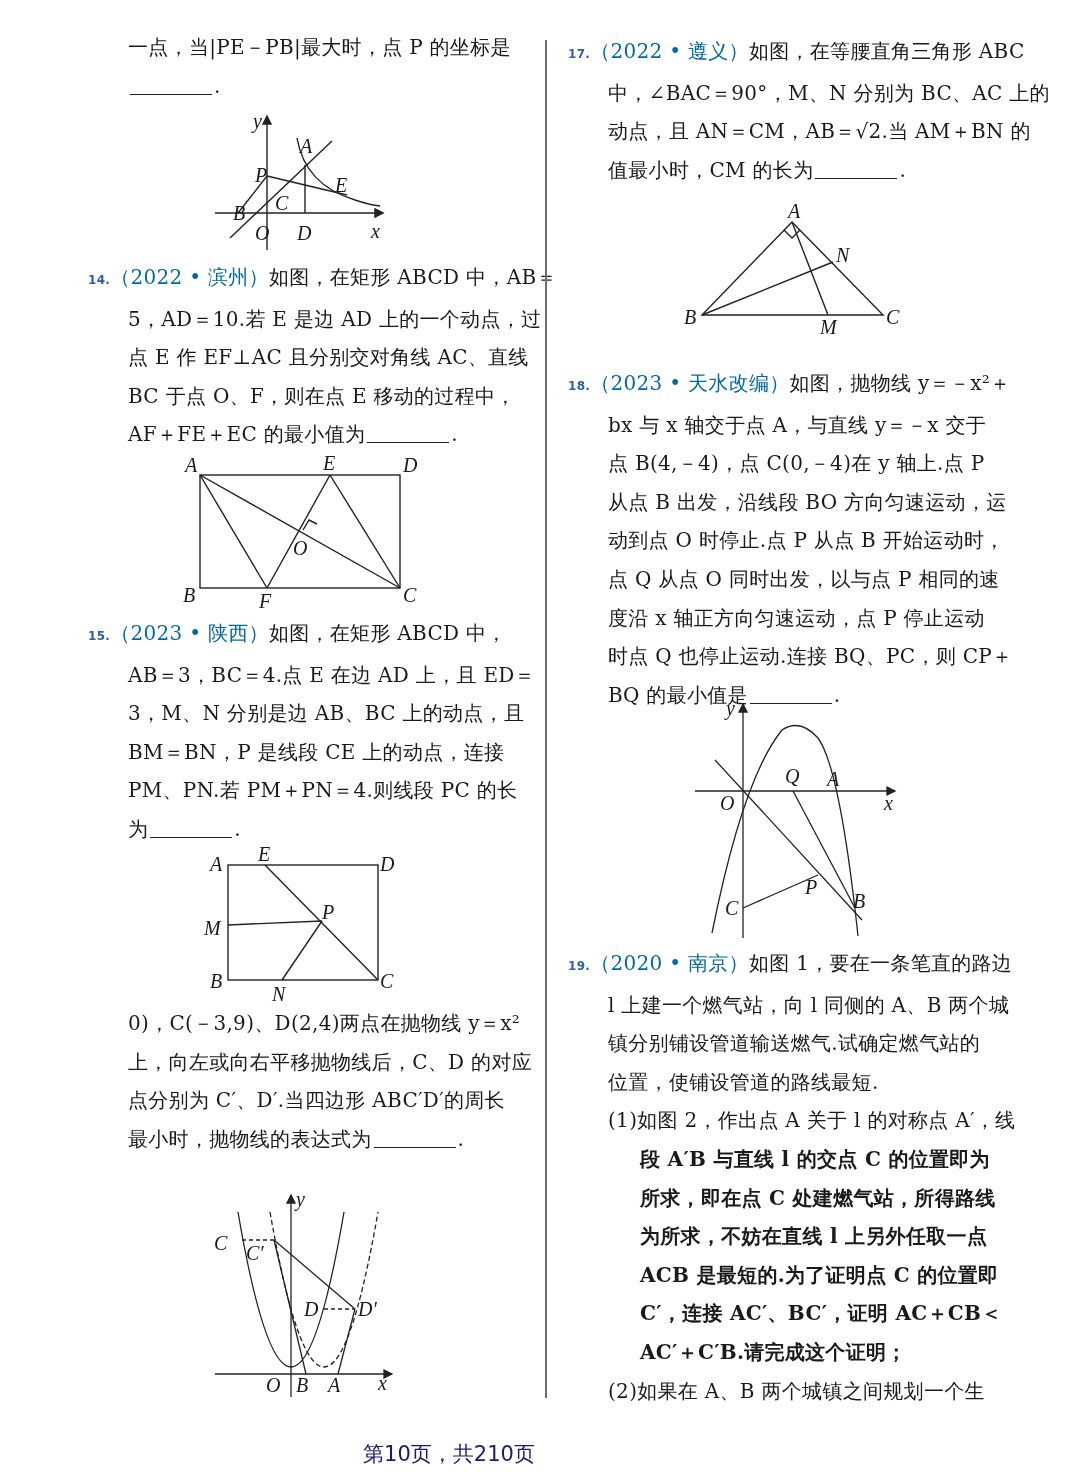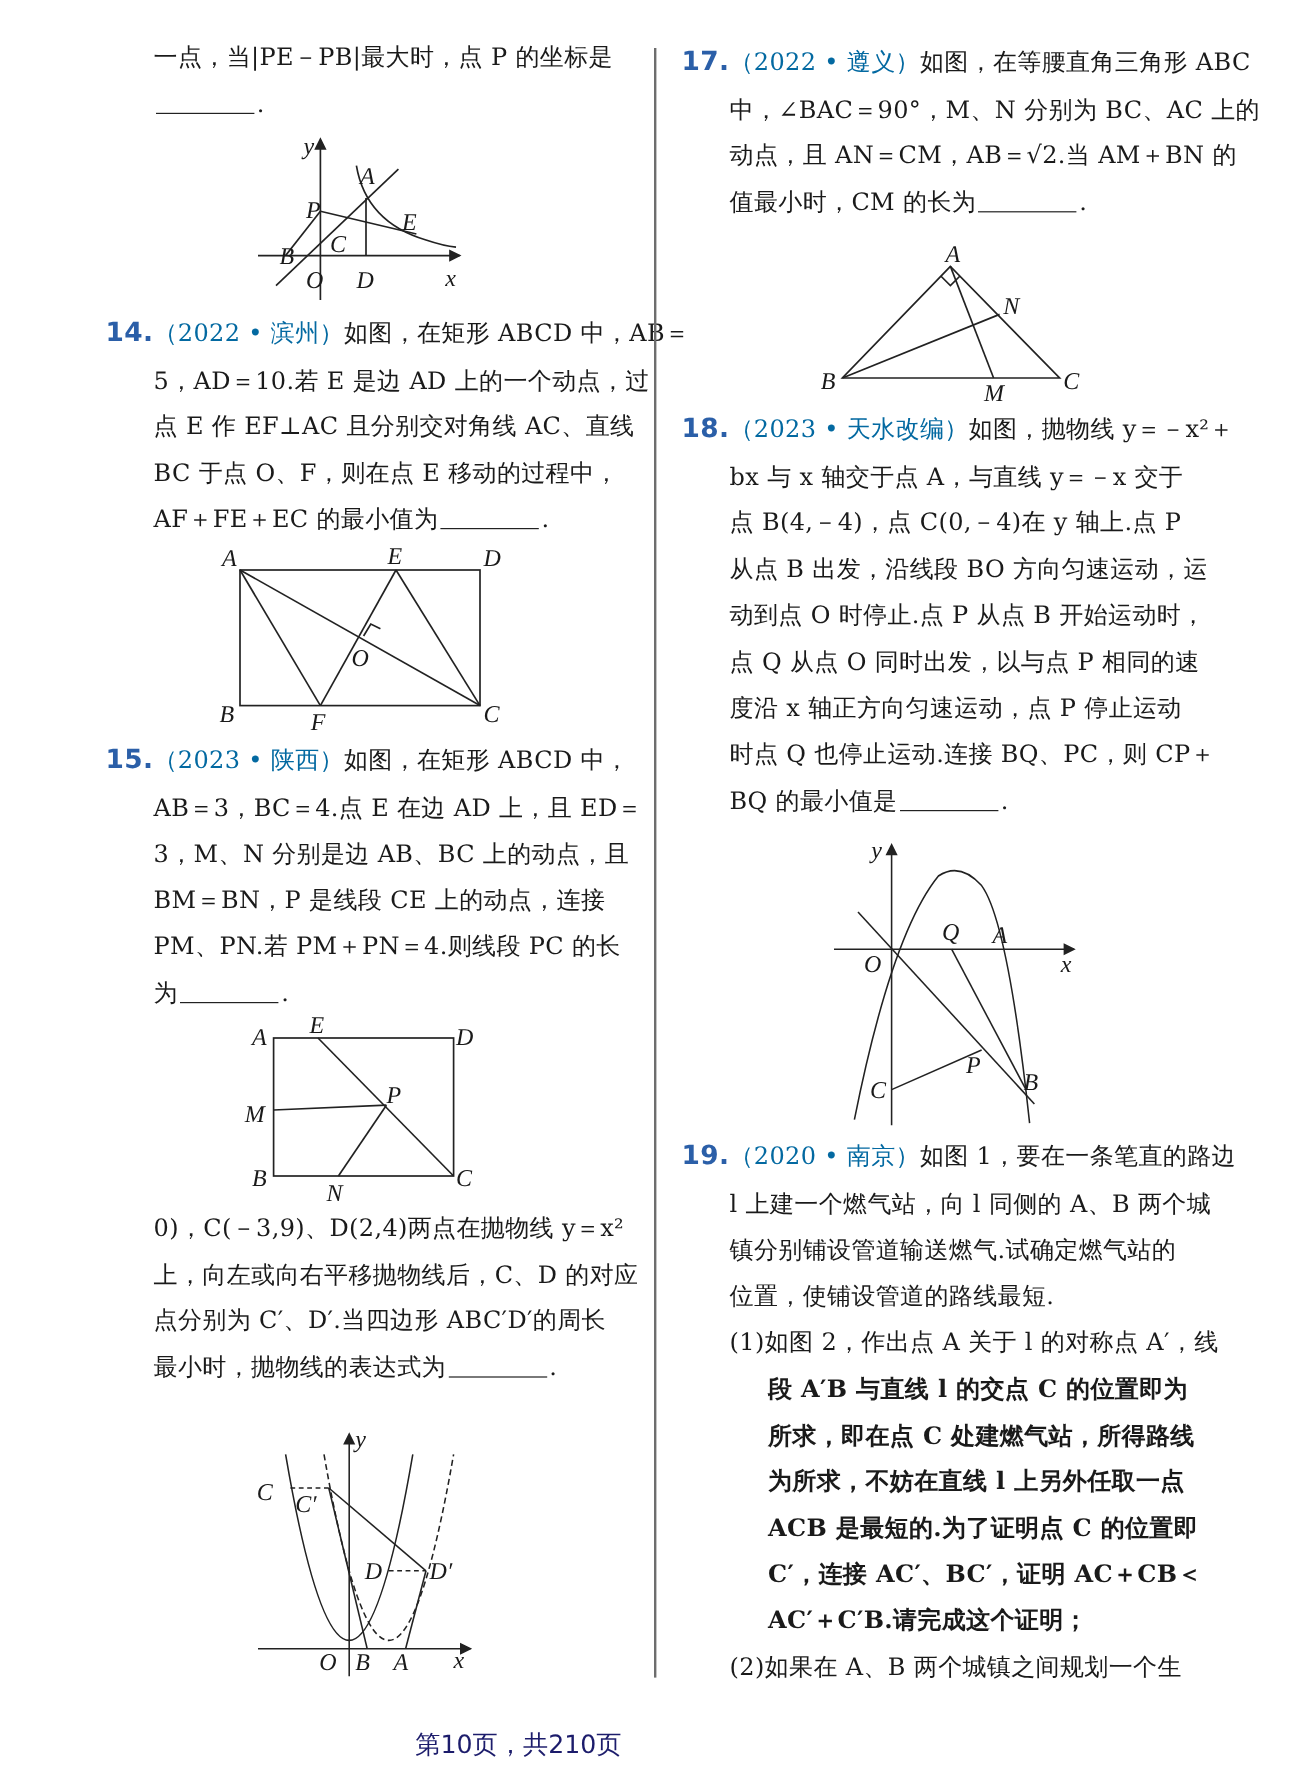--- a/index.html
+++ b/index.html
@@ -5,26 +5,26 @@
   html, body { margin:0; padding:0; background:#ffffff; }
   body { width:1080px; height:1478px; position:relative; overflow:hidden;
          font-family:"DejaVu Serif","Liberation Serif",serif; color:#1a1a1a; }
   .col { position:absolute; top:28px; }
   .col-left { left:88px; width:460px; }
   .col-right { left:568px; width:460px; }
   .divider { position:absolute; left:545px; top:40px; width:2px; height:1358px; background:#6d6d6d; }
   .line { font-size:20px; line-height:38.6px; white-space:nowrap; letter-spacing:0.3px; }
   .indent { padding-left:40px; }
   .indent2 { padding-left:72px;font-weight:bold; }
-  .qnum { color:#2b5fa8; font-weight:bold; font-family:"DejaVu Sans","Liberation Sans",sans-serif; font-size:22px; }
+  .qnum { color:#2b5fa8; font-weight:bold; font-family:"DejaVu Sans","Liberation Sans",sans-serif; font-size:12px; }
   .qsrc { color:#0369a1; }
   .blank { display:inline-block; width:82px; border-bottom:1.5px solid #222; height:1em; vertical-align:-2px; margin:0 2px; }
   .fig { position:absolute; }
   .fig svg text { font-family:"Liberation Serif","DejaVu Serif",serif; font-style:italic; font-size:20px; fill:#1a1a1a; }
-  .footer { position:absolute; top:1440px; left:0; width:864px; text-align:center;
+  .footer { position:absolute; top:1440px; left:17px; width:864px; text-align:center;
             font-family:"DejaVu Sans","Liberation Sans",sans-serif; font-size:21px; color:#1c1c6b; }
 </style>
 </head>
 <body>
 
 <div class="col col-left">
   <div class="line indent">一点，当|PE－PB|最大时，点 P 的坐标是</div>
   <div class="line indent">
     <span class="blank"></span><span>.</span>
   </div>
@@ -163,21 +163,21 @@
       <polyline points="104,30 112,38 120,30"></polyline>
     </g>
     <text x="108" y="18">A</text>
     <text x="156" y="62">N</text>
     <text x="4" y="124">B</text>
     <text x="140" y="134">M</text>
     <text x="206" y="124">C</text>
   </svg>
 </div>
 
-<div class="col col-right" style="top:338px;">
+<div class="col col-right" style="top:364px;">
   <div class="line"><span class="qnum">18.</span><span class="qsrc">（2023 • 天水改编）</span><span>如图，抛物线 y＝－x²＋</span></div>
   <div class="line indent">bx 与 x 轴交于点 A，与直线 y＝－x 交于</div>
   <div class="line indent">点 B(4,－4)，点 C(0,－4)在 y 轴上.点 P</div>
   <div class="line indent">从点 B 出发，沿线段 BO 方向匀速运动，运</div>
   <div class="line indent">动到点 O 时停止.点 P 从点 B 开始运动时，</div>
   <div class="line indent">点 Q 从点 O 同时出发，以与点 P 相同的速</div>
   <div class="line indent">度沿 x 轴正方向匀速运动，点 P 停止运动</div>
   <div class="line indent">时点 Q 也停止运动.连接 BQ、PC，则 CP＋</div>
   <div class="line indent"><span>BQ 的最小值是</span><span class="blank"></span><span>.</span></div>
 </div>

